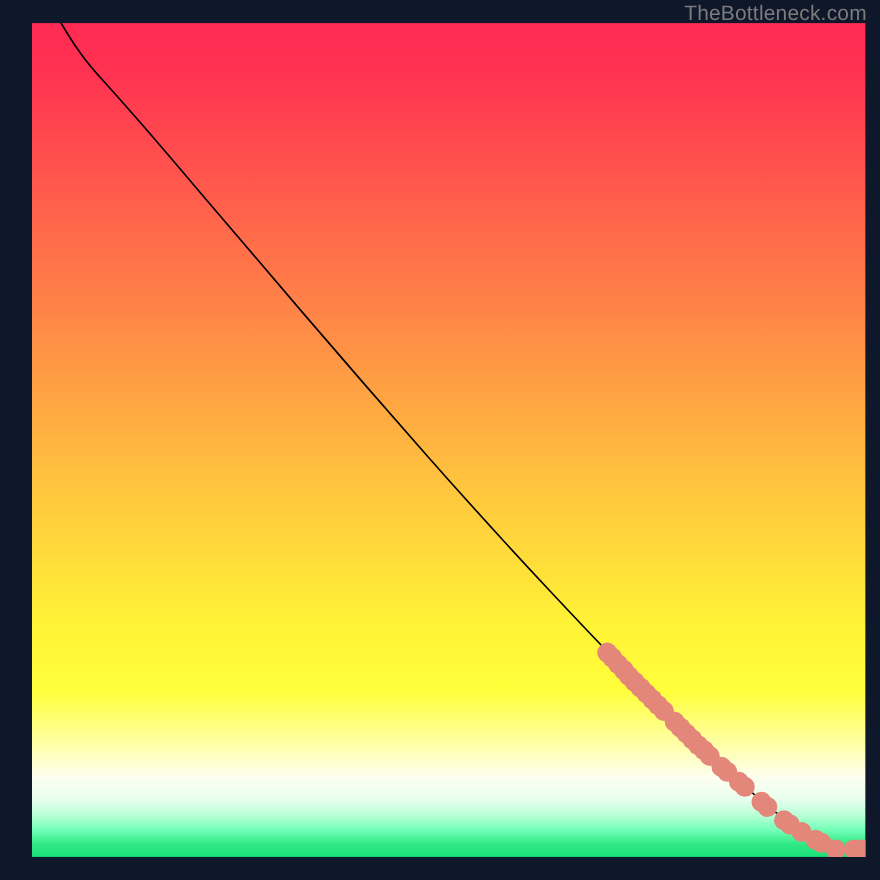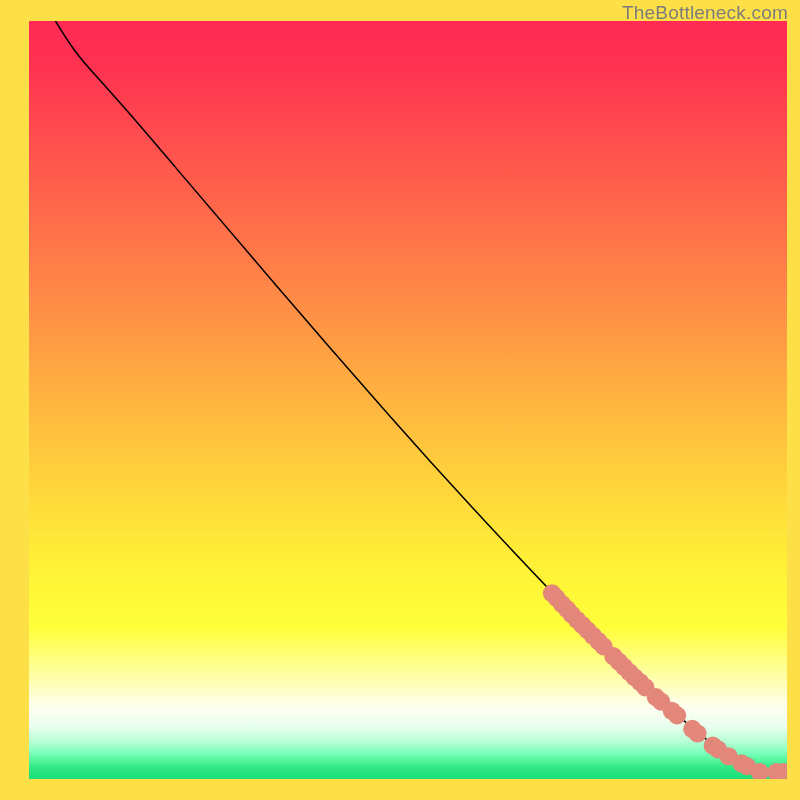--- a/index.html
+++ b/index.html
@@ -8,21 +8,21 @@
     width: 800px;
     height: 800px;
     background: #000;
     overflow: hidden;
     font-family: Arial, Helvetica, sans-serif;
   }
   .stage {
     position: relative;
     width: 800px;
     height: 800px;
-    background: #fde047;
+    background: #0f172a;
   }
   .plot {
     position: absolute;
     left: 29px;
     top: 21px;
     width: 758px;
     height: 758px;
     overflow: hidden;
   }
   .attribution {

